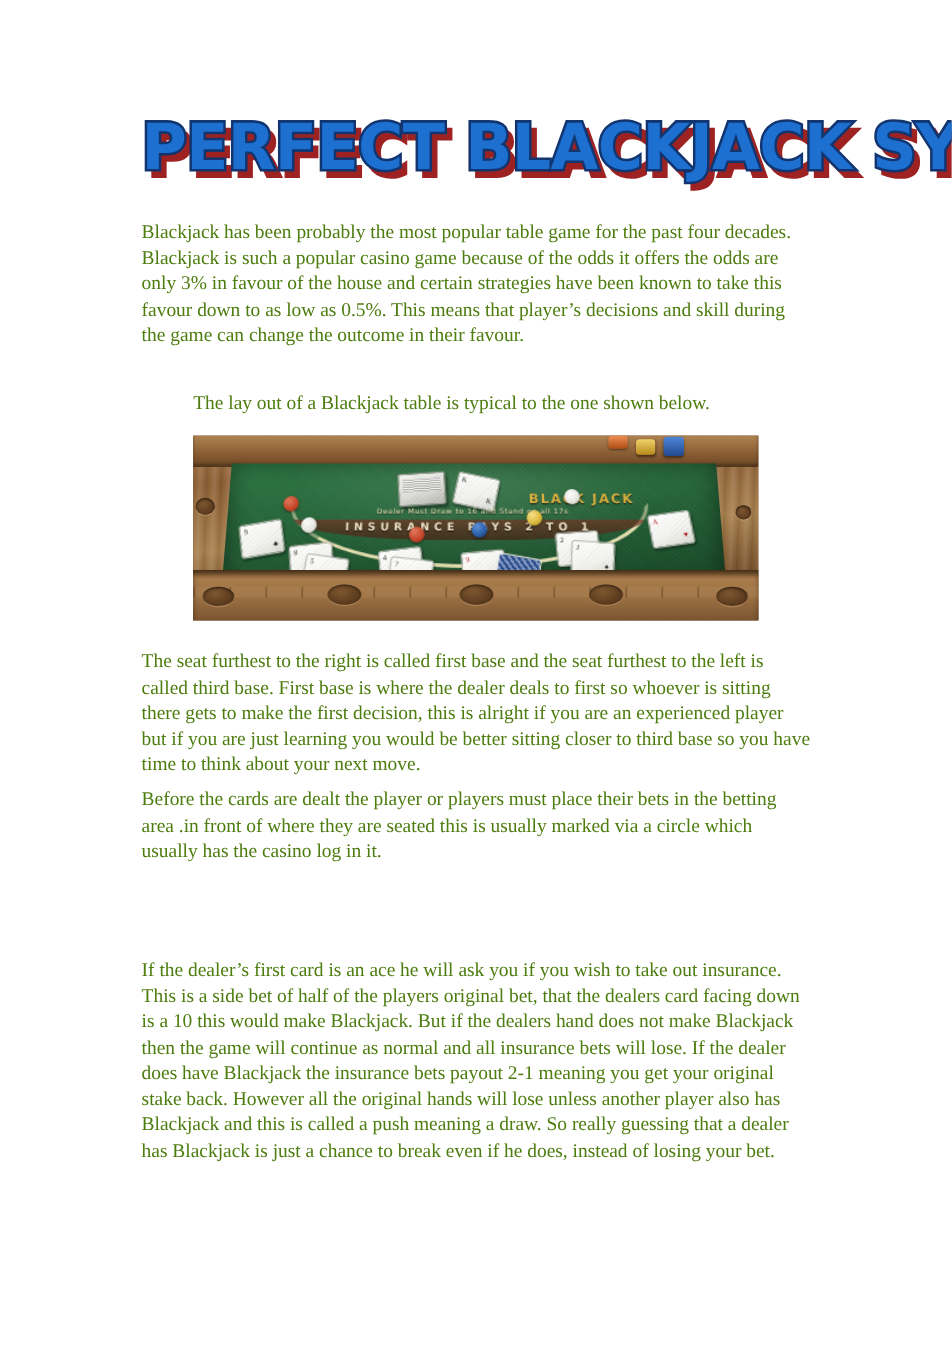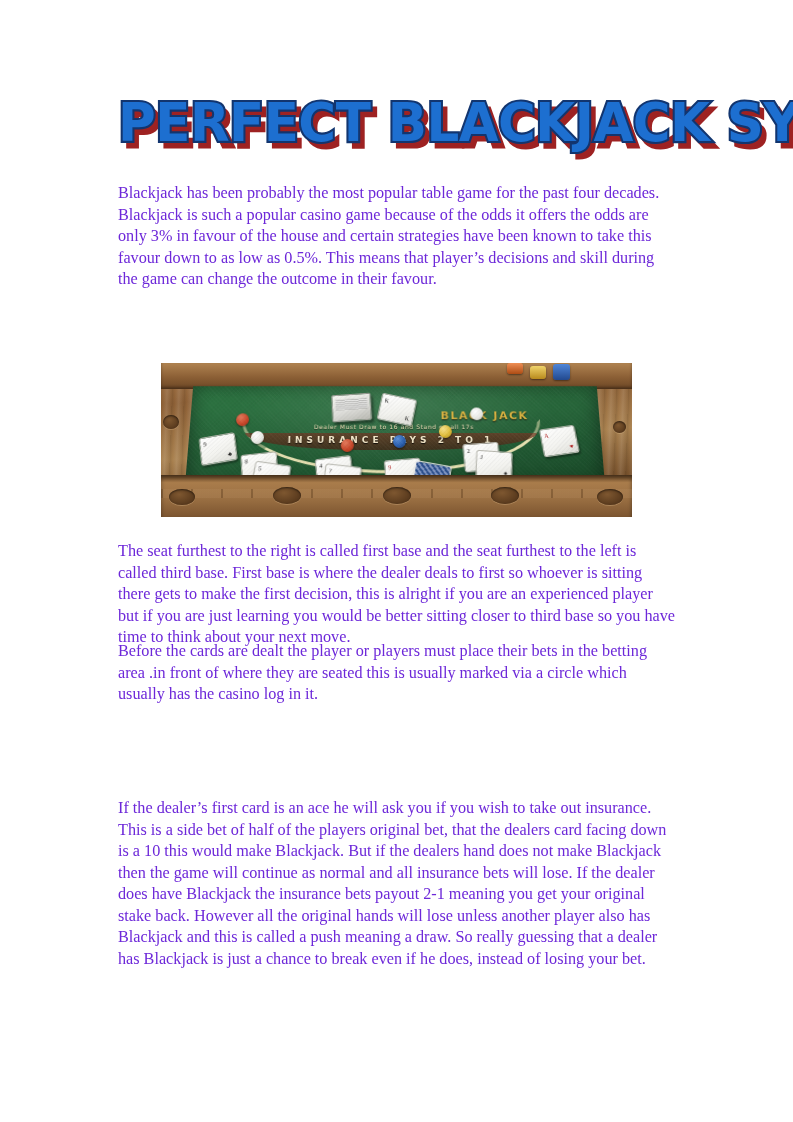--- a/index.html
+++ b/index.html
@@ -65,21 +65,21 @@
   }
 
   
   .para {
     position: absolute;
     left: 118px;
     width: 557px;
     font-size: 16.2px;
     line-height: 21.5px;
     text-align: left;
-    color: #6d28d9;
+    color: #4d7c0f;
   }
   .para.indent {
     text-indent: 43px;
   }
 
   
   .photo {
     position: absolute;
     left: 161px;
     top: 363px;
@@ -260,20 +260,21 @@
 <div class="page">
 
   <div class="title-block">
     <div class="wordart wordart-shadow">PERFECT BLACKJACK SYSTEM</div>
     <div class="wordart wordart-outline">PERFECT BLACKJACK SYSTEM</div>
     <div class="wordart wordart-fill">PERFECT BLACKJACK SYSTEM</div>
   </div>
 
   <div class="para" style="top:183px;">Blackjack has been probably the most popular table game for the past four decades. Blackjack is such a popular casino game because of the odds it offers the odds are only 3% in favour of the house and certain strategies have been known to take this favour down to as low as 0.5%. This means that player’s decisions and skill during the game can change the outcome in their favour.</div>
 
+  <div class="para indent" style="top:326px;">The lay out of a Blackjack table is typical to the one shown below.</div>
 
   <div class="photo">
     <div class="rail"></div>
     <div class="rail-top-plank"></div>
 
     <div class="felt">
 
       <div class="bj-logo">BLACK JACK</div>
 
       <div class="shoe"></div>
@@ -346,18 +347,18 @@
     <div class="well" style="left:436px;top:126px; width:26px; height:16px;"></div>
 
     <div class="well" style="left:2px;  top:52px; width:16px; height:14px;"></div>
     <div class="well" style="left:452px;top:58px; width:13px; height:12px;"></div>
 
     <span class="sr">Photograph of a blackjack table with green felt, wooden rail, playing cards and casino chips</span>
   </div>
 
   <div class="para" style="top:541px;">The seat furthest to the right is called first base and the seat furthest to the left is called third base. First base is where the dealer deals to first so whoever is sitting there gets to make the first decision, this is alright if you are an experienced player but if you are just learning you would be better sitting closer to third base so you have time to think about your next move.</div>
 
-  <div class="para" style="top:641px;">Before the cards are dealt the player or players must place their bets in the betting area .in front of where they are seated this is usually marked via a circle which usually has the casino log in it.</div>
+  <div class="para" style="top:656px;">Before the cards are dealt the player or players must place their bets in the betting area .in front of where they are seated this is usually marked via a circle which usually has the casino log in it.</div>
 
 
   <div class="para" style="top:798px;">If the dealer’s first card is an ace he will ask you if you wish to take out insurance. This is a side bet of half of the players original bet, that the dealers card facing down is a 10 this would make Blackjack. But if the dealers hand does not make Blackjack then the game will continue as normal and all insurance bets will lose. If the dealer does have Blackjack the insurance bets payout 2-1 meaning you get your original stake back. However all the original hands will lose unless another player also has Blackjack and this is called a push meaning a draw. So really guessing that a dealer has Blackjack is just a chance to break even if he does, instead of losing your bet.</div>
 
 </div>
 
 </body></html>

